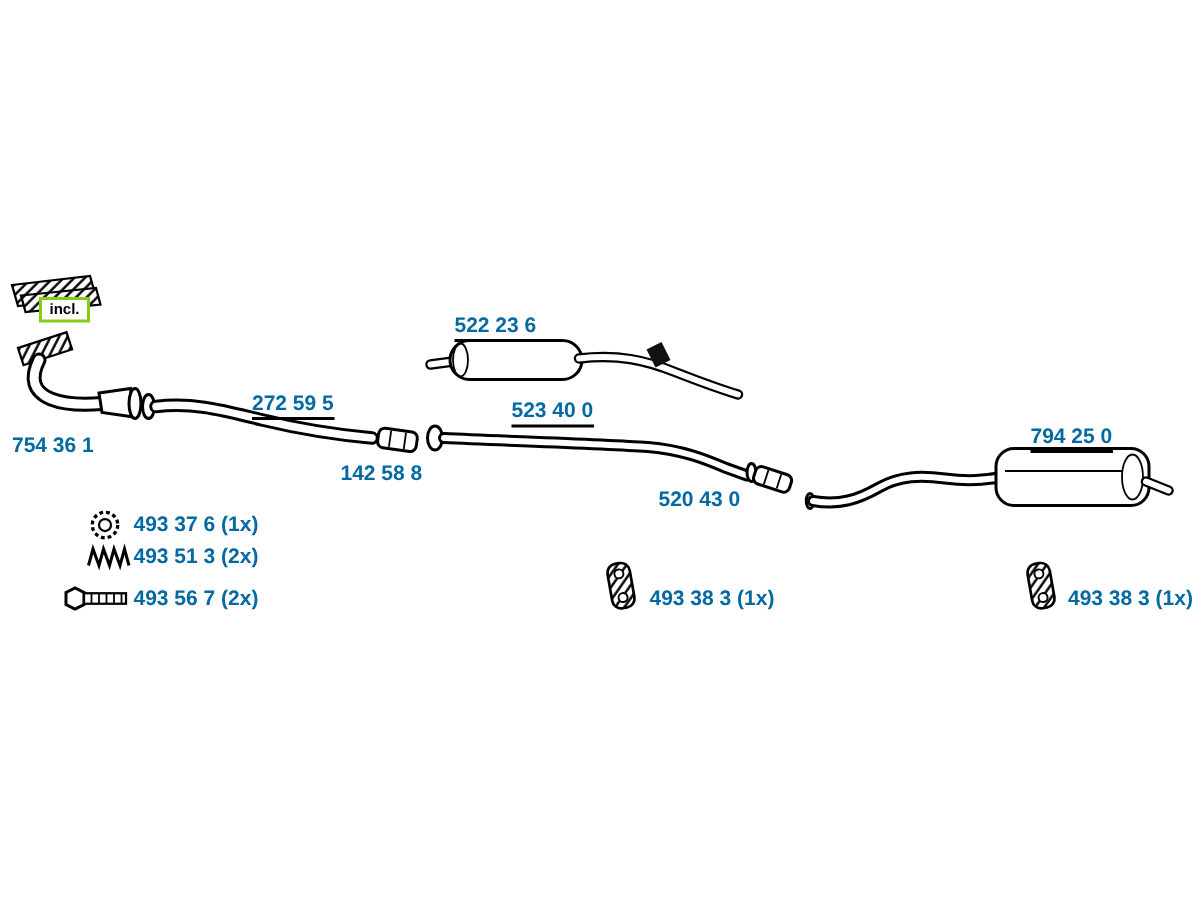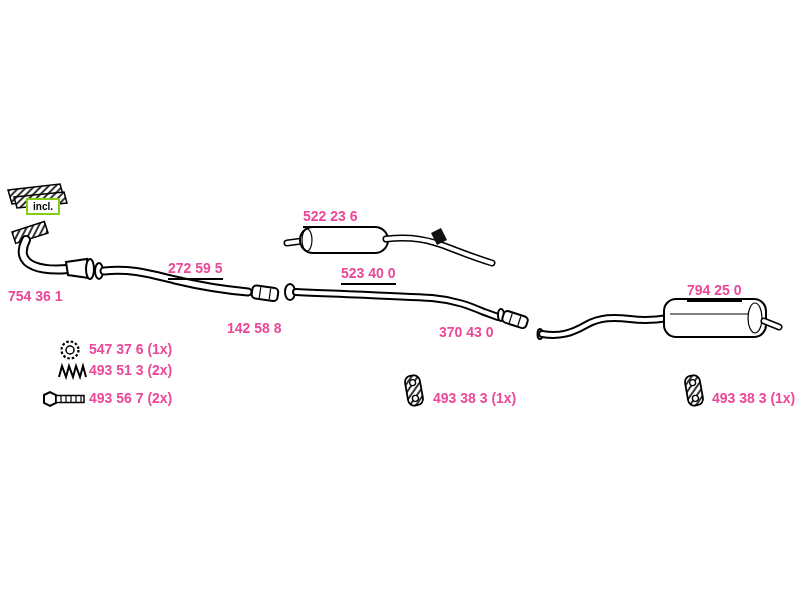--- a/index.html
+++ b/index.html
@@ -1,19 +1,19 @@
 <!DOCTYPE html>
 <html><head>
 <meta charset="utf-8">
 <style>
   html,body{margin:0;padding:0;background:#fff;}
   .canvas{position:relative;width:800px;height:600px;background:#ffffff;overflow:hidden;
           font-family:"Liberation Sans",sans-serif;}
   .canvas svg{position:absolute;left:0;top:0;}
-  .lbl{position:absolute;font-weight:bold;font-size:14px;color:#ec4899;white-space:nowrap;line-height:1.1;}
+  .lbl{position:absolute;font-weight:bold;font-size:14px;color:#0369a1;white-space:nowrap;line-height:1.1;}
   .ul{border-bottom:2px solid #000;padding-bottom:2px;}
   .incl-box{position:absolute;left:26px;top:198px;border:2px solid #84cc16;background:#fff;
             font-weight:bold;font-size:10px;padding:1px 5px;color:#000;}
   .pipe-o{fill:none;stroke:#000;stroke-linecap:round;}
   .pipe-i{fill:none;stroke:#fff;stroke-linecap:round;}
   .part{fill:#fff;stroke:#000;stroke-width:2;}
   .thin{fill:none;stroke:#000;stroke-width:1.2;}
 </style>
 </head>
 <body>
@@ -117,25 +117,25 @@
       <rect x="0" y="0" width="15" height="30" rx="6" fill="url(#hatch)" stroke="#000" stroke-width="1.8"></rect>
       <circle cx="7.5" cy="7" r="3" fill="#fff" stroke="#000" stroke-width="1.3"></circle>
       <circle cx="7.5" cy="23" r="3" fill="#fff" stroke="#000" stroke-width="1.3"></circle>
     </g>
   </svg>
 
   <div class="incl-box">incl.</div>
 
   <div class="lbl" style="left:8px;top:289px">754 36 1</div>
   <div class="lbl ul" style="left:168px;top:261px">272 59 5</div>
-  <div class="lbl" style="left:227px;top:321px">142 58 8</div>
+  <div class="lbl" style="left:227px;top:308px">142 58 8</div>
   <div class="lbl ul" style="left:303px;top:209px">522 23 6</div>
   <div class="lbl ul" style="left:341px;top:266px">523 40 0</div>
-  <div class="lbl" style="left:439px;top:325px">370 43 0</div>
+  <div class="lbl" style="left:439px;top:325px">520 43 0</div>
   <div class="lbl ul" style="left:687px;top:283px">794 25 0</div>
 
-  <div class="lbl" style="left:89px;top:342px">547 37 6 (1x)</div>
+  <div class="lbl" style="left:89px;top:342px">493 37 6 (1x)</div>
   <div class="lbl" style="left:89px;top:363px">493 51 3 (2x)</div>
   <div class="lbl" style="left:89px;top:391px">493 56 7 (2x)</div>
   <div class="lbl" style="left:433px;top:391px">493 38 3 (1x)</div>
   <div class="lbl" style="left:712px;top:391px">493 38 3 (1x)</div>
 
 </div>
 
 </body></html>

